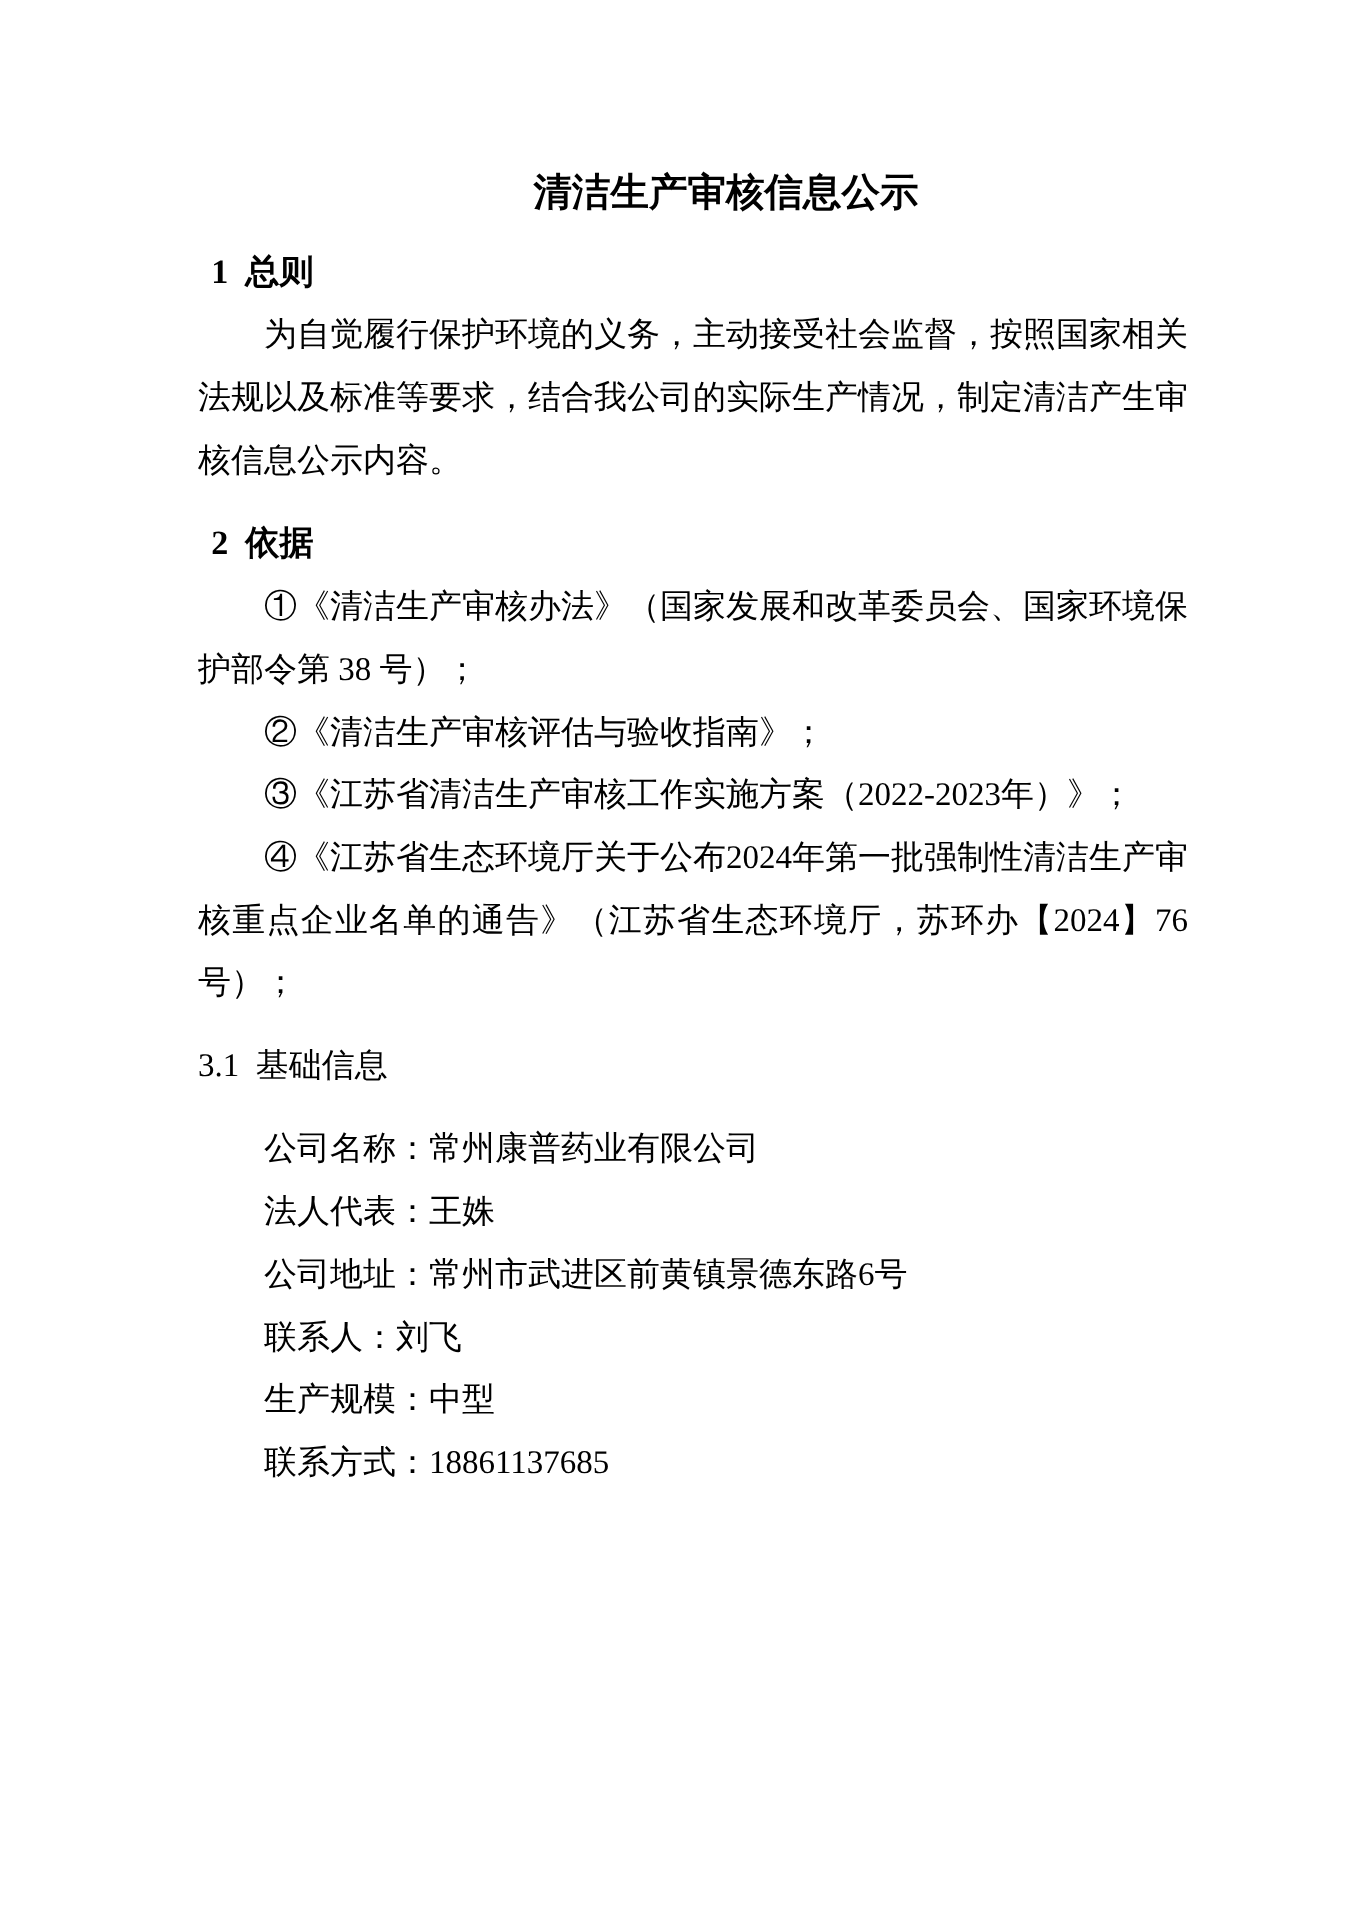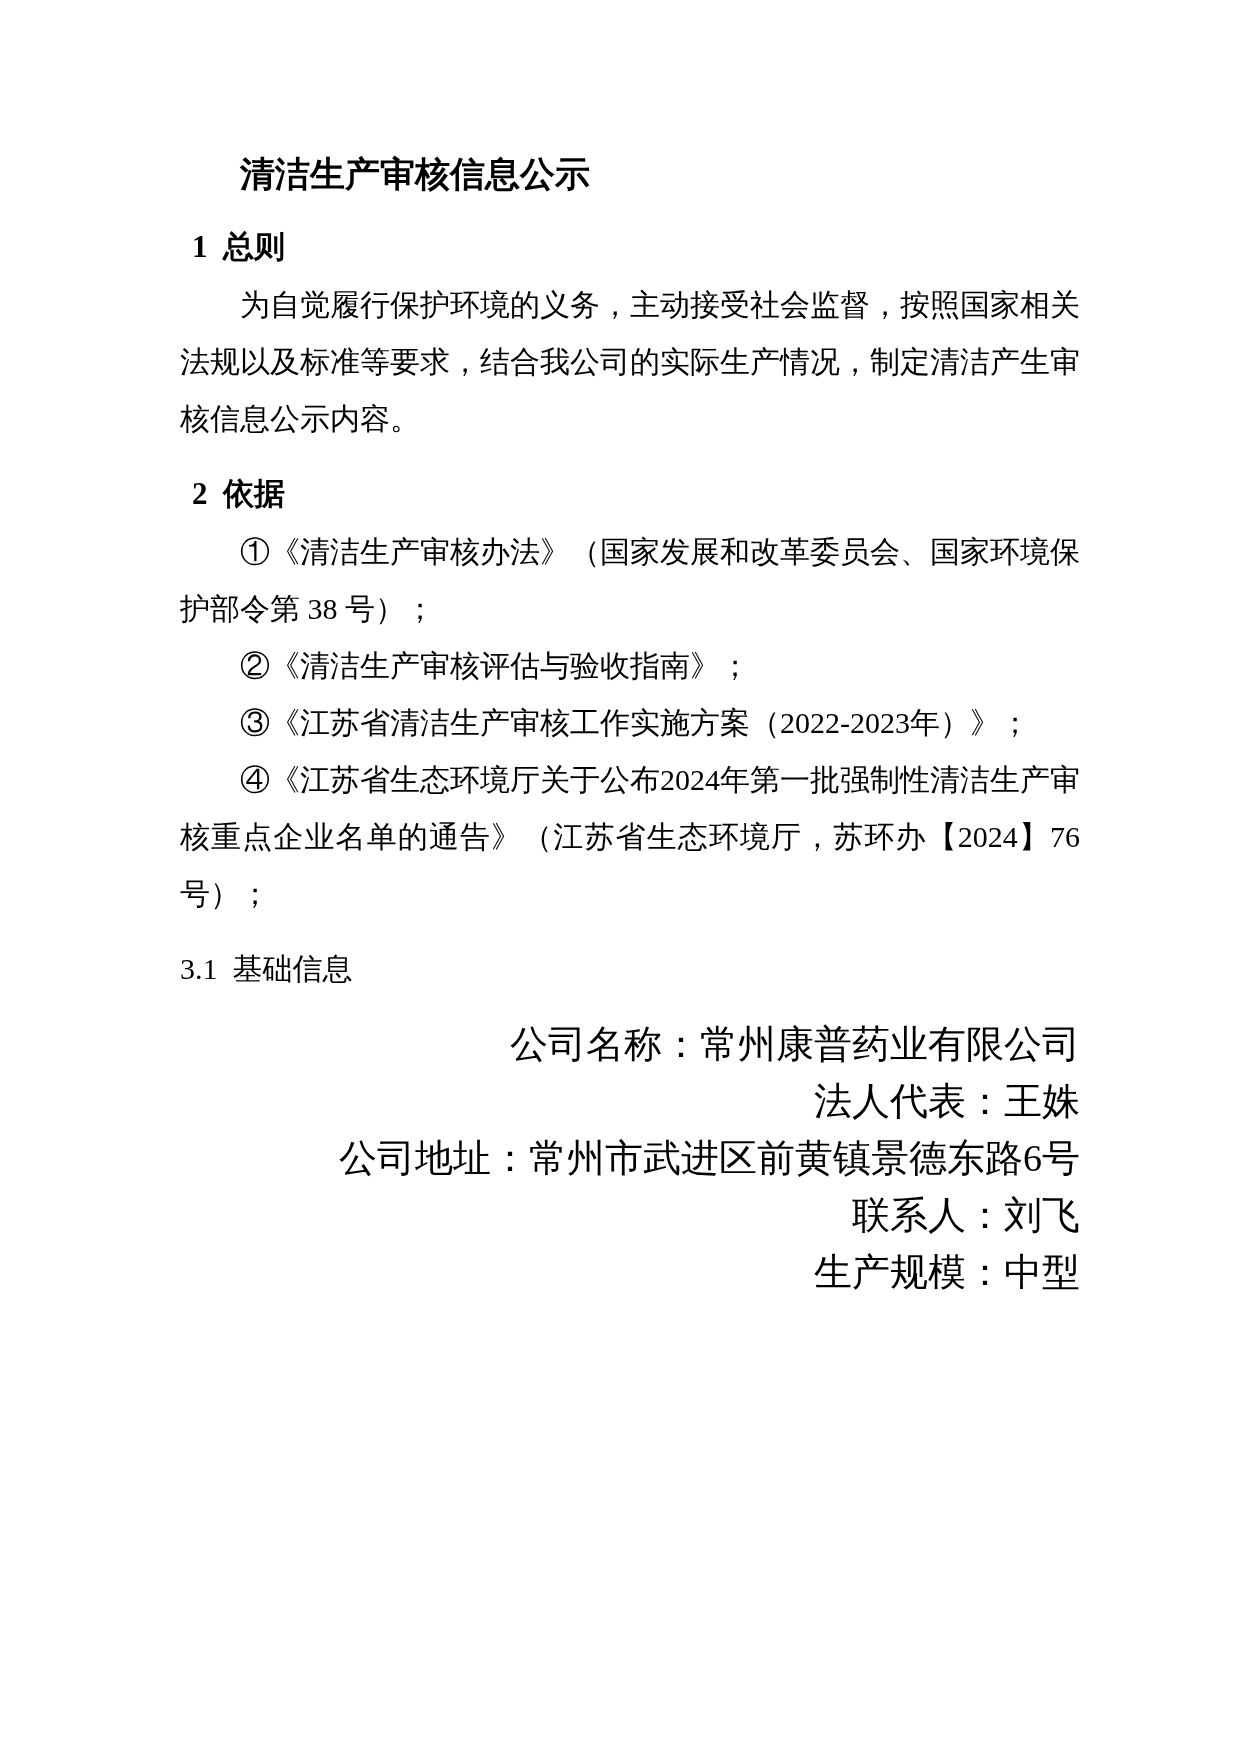--- a/index.html
+++ b/index.html
@@ -18,20 +18,21 @@
     box-sizing: border-box;
   }
   .content {
     padding: 150px 160px 0 180px;
     box-sizing: border-box;
   }
   .doc-title {
     margin: 0 0 20px 60px;      
     font-size: 35px;
     font-weight: bold;
+    text-align: center;
     line-height: 50px;
     white-space: pre-wrap;
   }
   .sec-heading {
     margin: 24px 0 6px 12px;
     font-size: 31px;
     font-weight: bold;
     line-height: 46px;
     white-space: pre-wrap;
   }
@@ -45,24 +46,23 @@
   .body-par {
     margin: 0;
     font-size: 30px;
     line-height: 57px;
     text-align: justify;
     text-indent: 60px;
     line-break: strict;
   }
   .info-line {
     margin: 0;
-    font-size: 38px;
+    font-size: 30px;
     line-height: 57px;
     text-indent: 60px;
-    text-align: right;
   }
 </style>
 </head>
 <body>
 
 <div class="page">
   <div class="content">
 
     <h1 class="doc-title">清洁生产审核信息公示</h1>
 
@@ -81,15 +81,16 @@
     <p class="info-line"><span>公司名称：</span><span>常州康普药业有限公司</span></p>
 
     <p class="info-line"><span>法人代表：</span><span>王姝</span></p>
 
     <p class="info-line"><span>公司地址：</span><span>常州市武进区前黄镇景德东路6号</span></p>
 
     <p class="info-line"><span>联系人：</span><span>刘飞</span></p>
 
     <p class="info-line"><span>生产规模：</span><span>中型</span></p>
 
+    <p class="info-line"><span>联系方式：</span><span>18861137685</span></p>
 
   </div>
 </div>
 
 </body></html>

